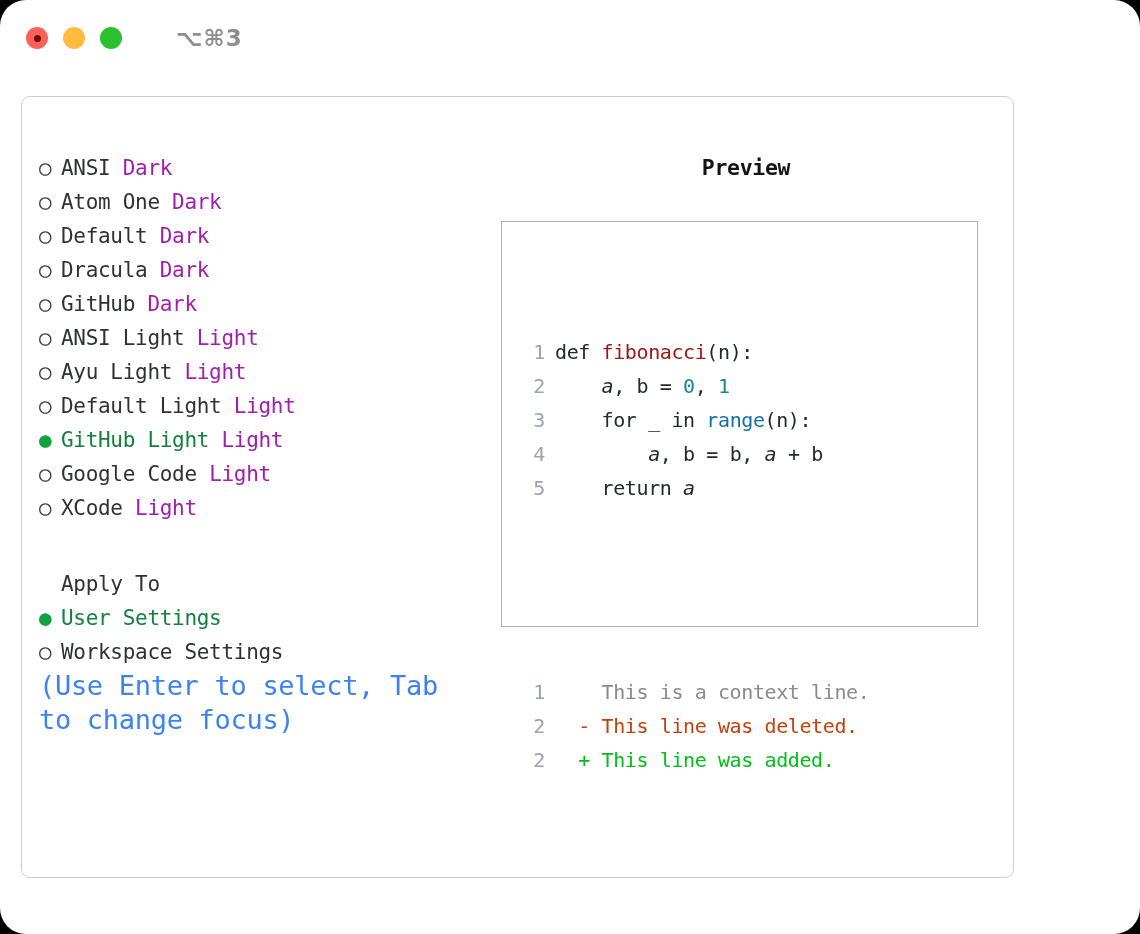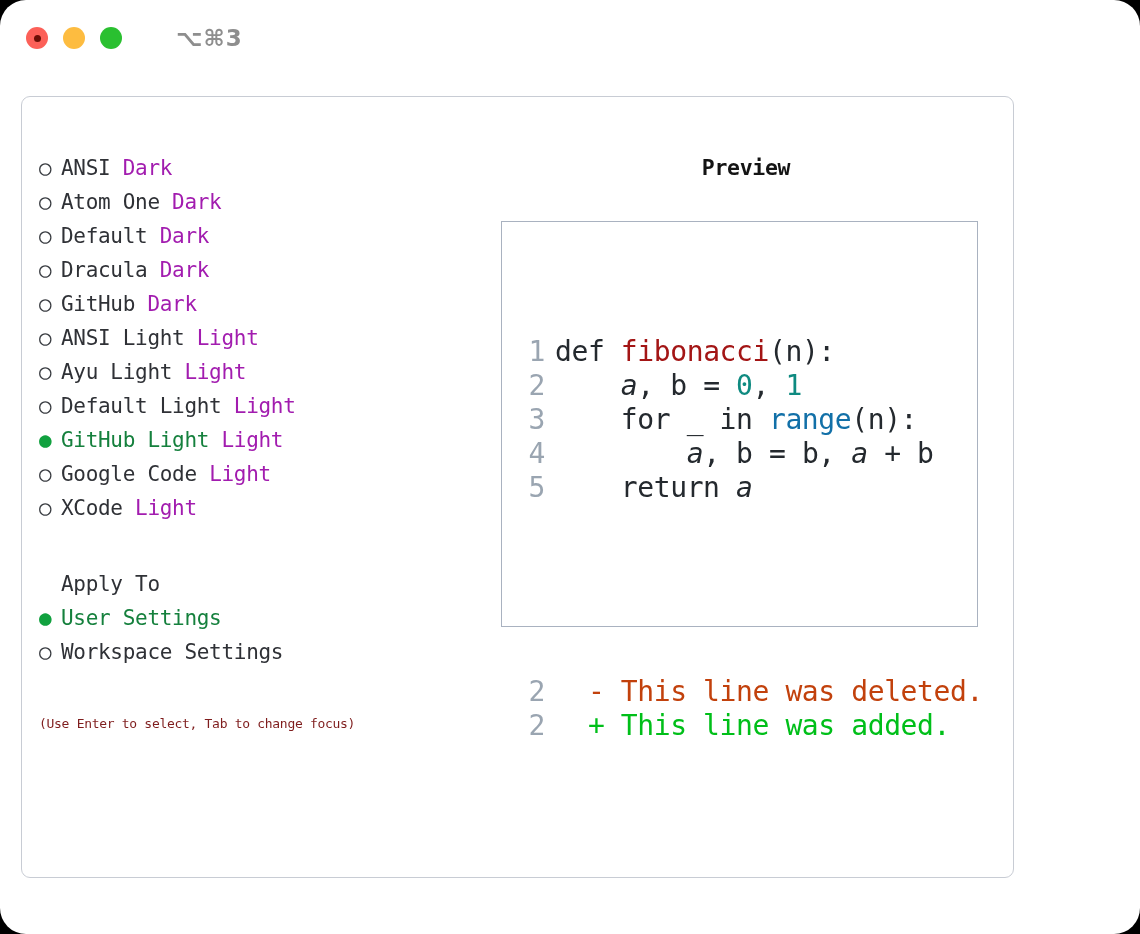--- a/index.html
+++ b/index.html
@@ -124,24 +124,23 @@
     height: 34px;
     line-height: 34px;
     font-size: 21px;
     color: #2f3136;
     white-space: pre;
     letter-spacing: -0.3px;
   }
   .sub-header .bullet { color: transparent; }
 
   .hint {
-    margin-top: 38px;
-    font-size: 13px;
-    line-height: 34px;
-    color: #7f1d1d;
+    font-size: 27px;
+    line-height: 34px;
+    color: #3b82f6;
     width: 405px;
     letter-spacing: -0.3px;
   }
 
   
   .right-col {
     position: absolute;
     left: 479px;
     top: 54px;
     width: 490px;
@@ -162,21 +161,21 @@
     height: 406px;
     border: 1.5px solid #a9b2c0;
     box-sizing: border-box;
     position: relative;
   }
 
   .code {
     position: absolute;
     left: 19px;
     top: 45px;
-    font-size: 28px;
+    font-size: 20px;
     line-height: 34px;
     white-space: pre;
     letter-spacing: -0.4px;
   }
   .code-line { height: 34px; }
   .ln {
     display: inline-block;
     width: 24px;
     text-align: right;
     color: #9aa5b1;
@@ -238,20 +237,20 @@
         <div class="hint">(Use Enter to select, Tab to change focus)</div>
       </div>
 
       <div class="right-col">
         <div class="preview-title">Preview</div>
 
         <div class="preview-box">
           <div class="code">
             <div id="code-block"><div class="code-line"><span class="ln">1</span><span class="tok-plain">def </span><span class="tok-func">fibonacci</span><span class="tok-plain">(n):</span></div><div class="code-line"><span class="ln">2</span><span class="tok-plain">    </span><span class="tok-var">a</span><span class="tok-plain">, b = </span><span class="tok-num">0</span><span class="tok-plain">, </span><span class="tok-num">1</span></div><div class="code-line"><span class="ln">3</span><span class="tok-plain">    for _ in </span><span class="tok-call">range</span><span class="tok-plain">(n):</span></div><div class="code-line"><span class="ln">4</span><span class="tok-plain">        </span><span class="tok-var">a</span><span class="tok-plain">, b = b, </span><span class="tok-var">a</span><span class="tok-plain"> + b</span></div><div class="code-line"><span class="ln">5</span><span class="tok-plain">    return </span><span class="tok-var">a</span></div></div>
             <div class="blank-line"></div>
-            <div id="diff-block"><div class="code-line"><span class="ln">2</span><span class="diff-del">  - This line was deleted.</span></div><div class="code-line"><span class="ln">2</span><span class="diff-add">  + This line was added.</span></div></div>
+            <div id="diff-block"><div class="code-line"><span class="ln">1</span><span class="diff-ctx">    This is a context line.</span></div><div class="code-line"><span class="ln">2</span><span class="diff-del">  - This line was deleted.</span></div><div class="code-line"><span class="ln">2</span><span class="diff-add">  + This line was added.</span></div></div>
           </div>
         </div>
       </div>
 
     </div>
   </div>
 </div>
 
 </body></html>

